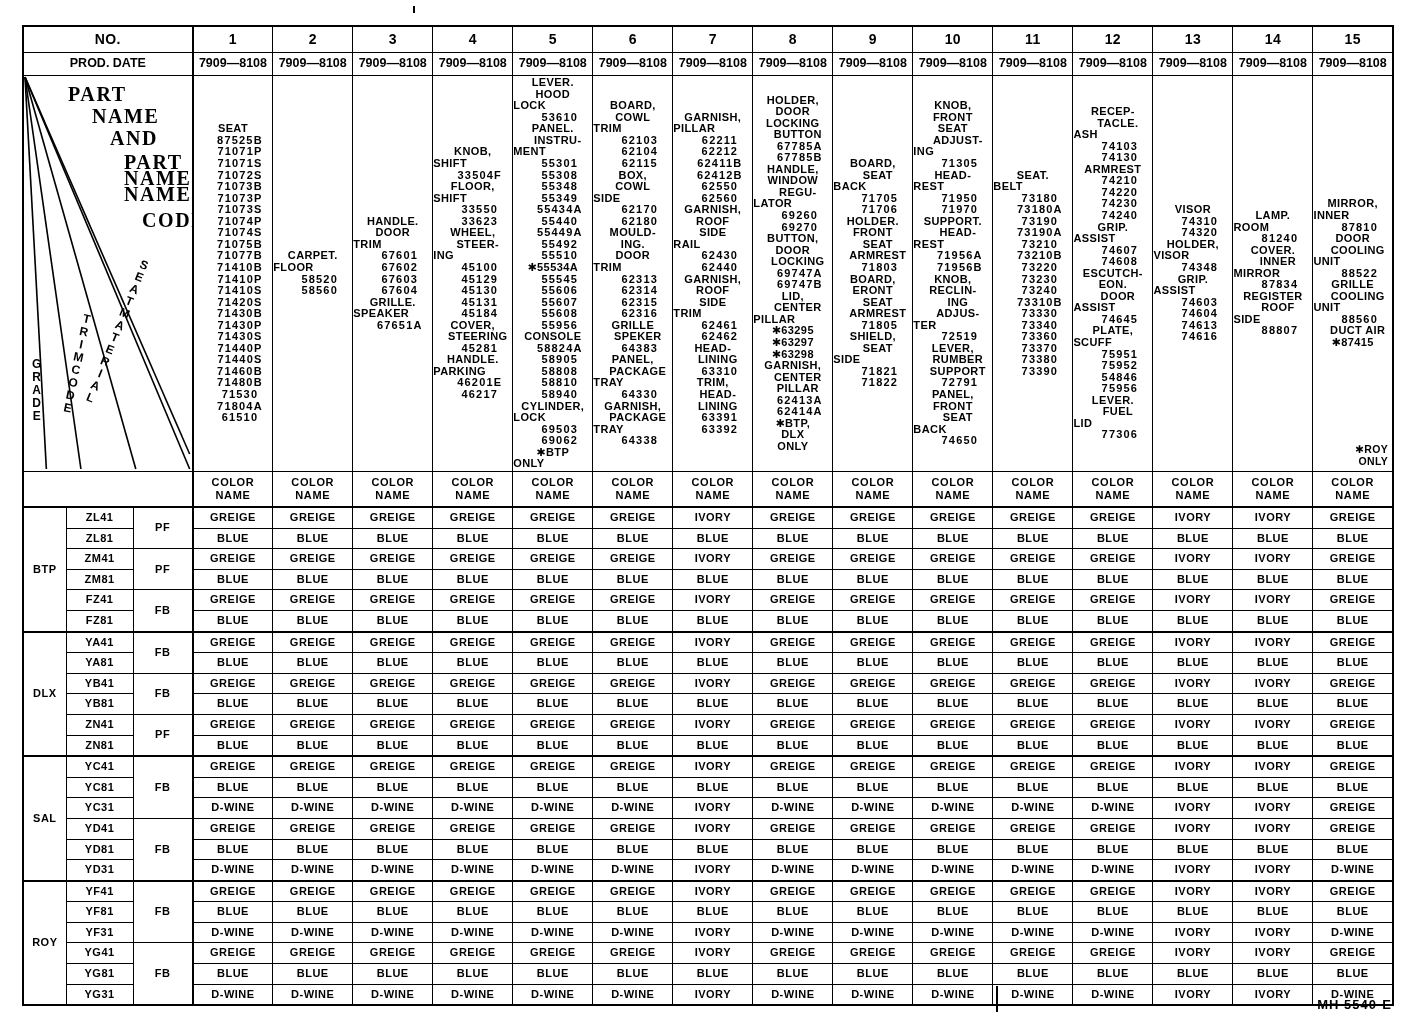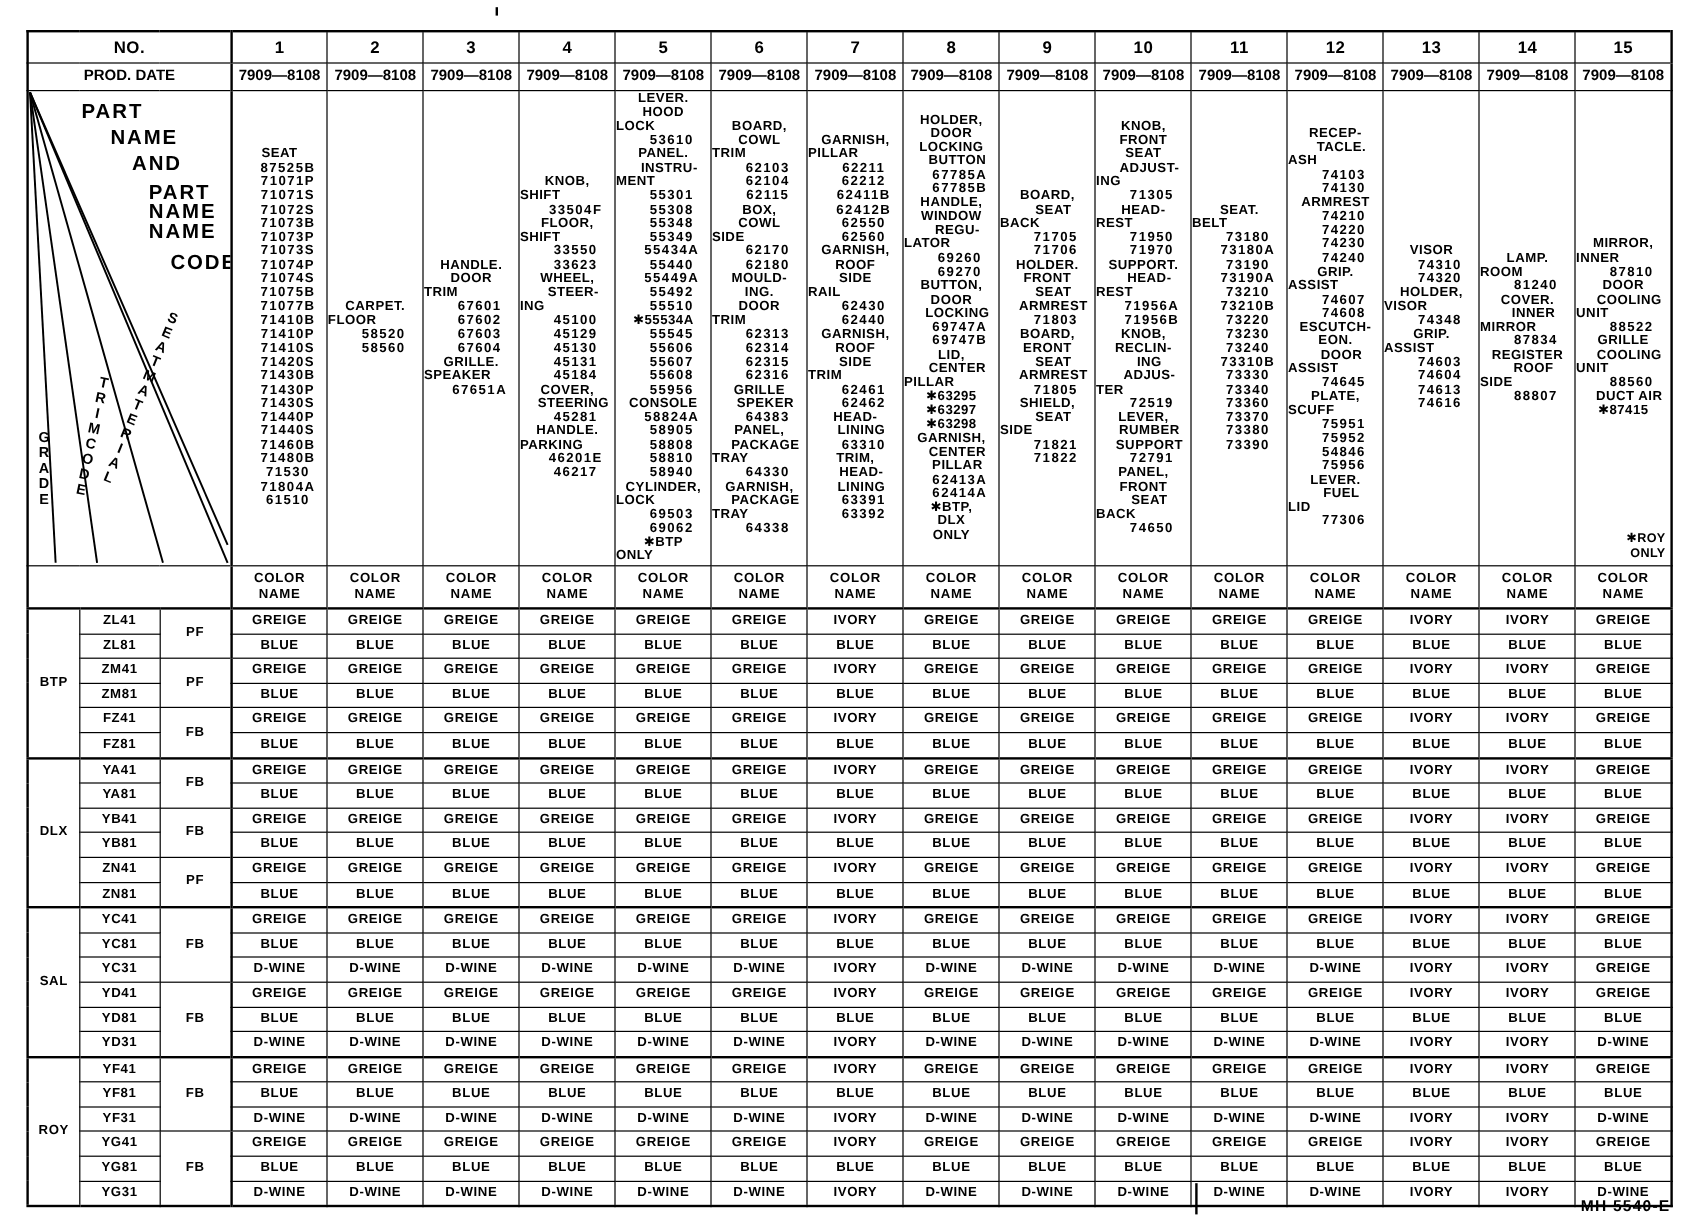--- a/index.html
+++ b/index.html
@@ -61,21 +61,21 @@
   .pl.r{text-align:left;padding-right:2px;}
 
   td.diagcell{
     position:relative;
     vertical-align:top;
     padding:0;
     height:395px;
     overflow:hidden;
   }
   .diagsvg{position:absolute;left:0;top:0;width:100%;height:100%;}
-  .hdrword{position:absolute;font-weight:bold;font-size:17px;letter-spacing:1.6px;}
+  .hdrword{position:absolute;font-weight:bold;font-size:20px;letter-spacing:1.6px;font-family:Liberation Serif, serif;}
   .vword{position:absolute;font-weight:bold;font-size:12px;letter-spacing:1px;}
   .vword span{display:block;line-height:13px;text-align:center;}
 
   
   .royonly{position:absolute;right:4px;bottom:4px;text-align:right;font-size:10.5px;line-height:11.4px;letter-spacing:.3px;}
 
   
   tr.r-colorname td{height:34px;font-size:11px;line-height:13px;letter-spacing:.6px;}
 
   

